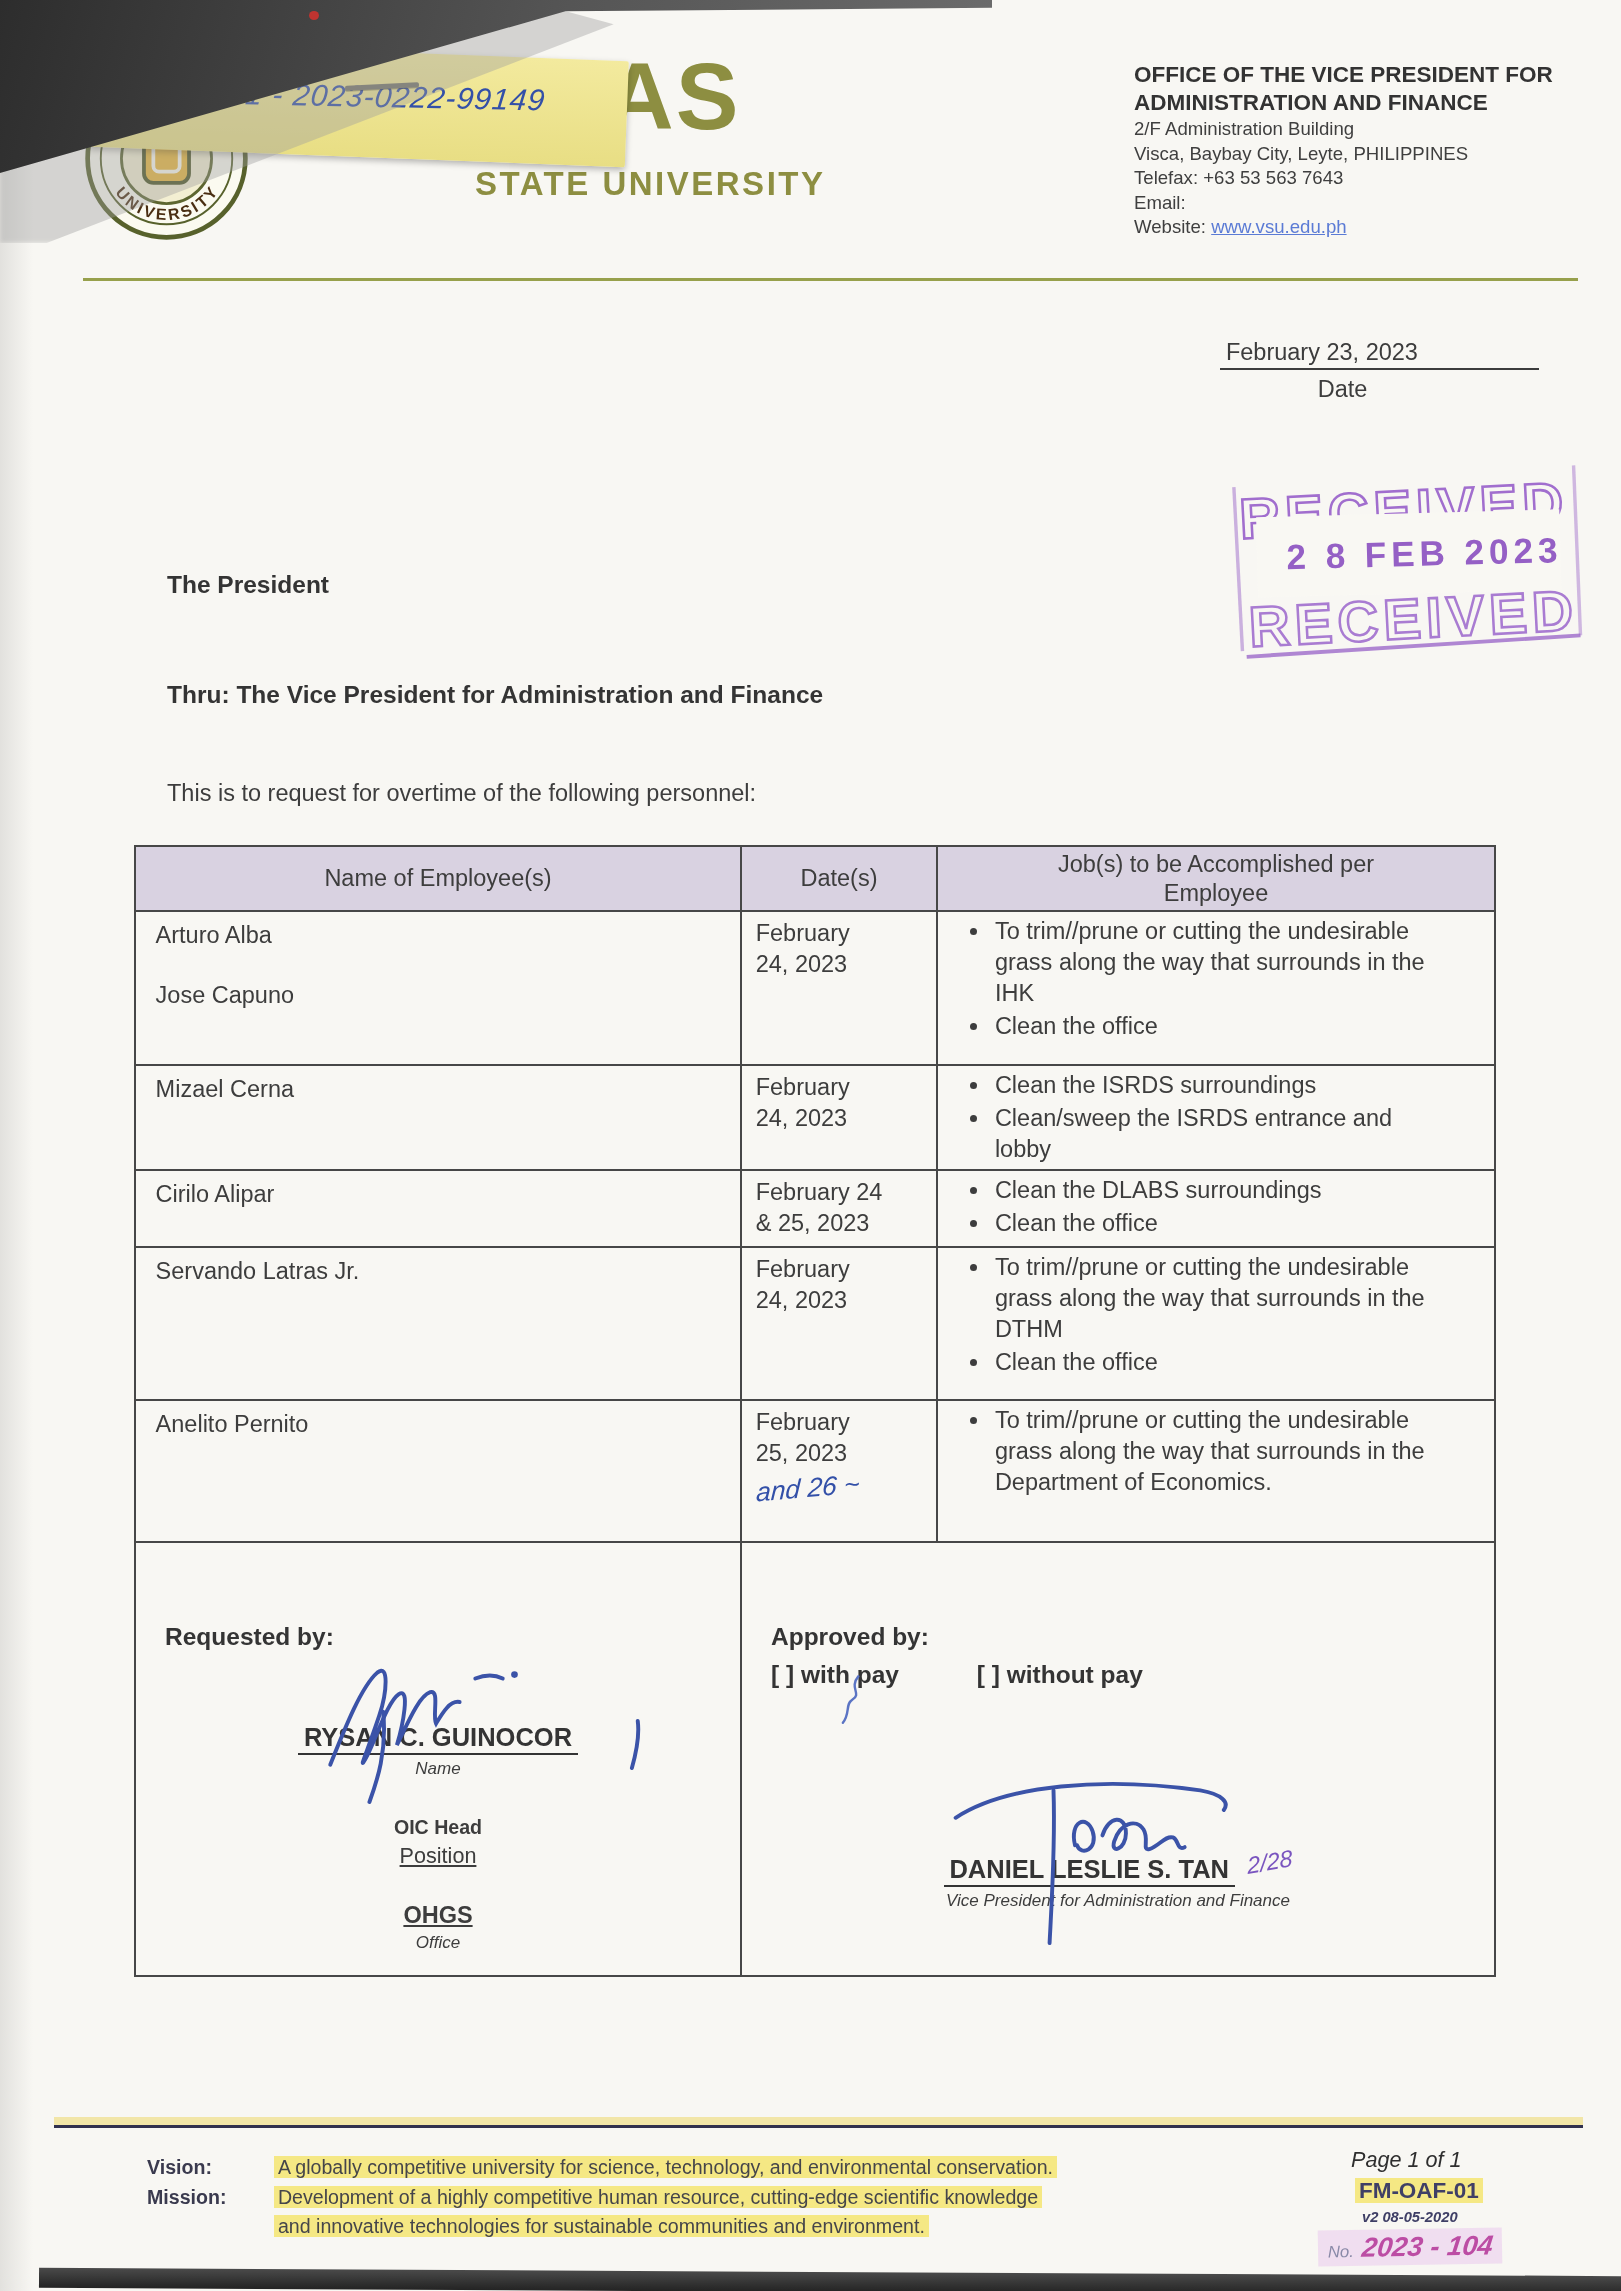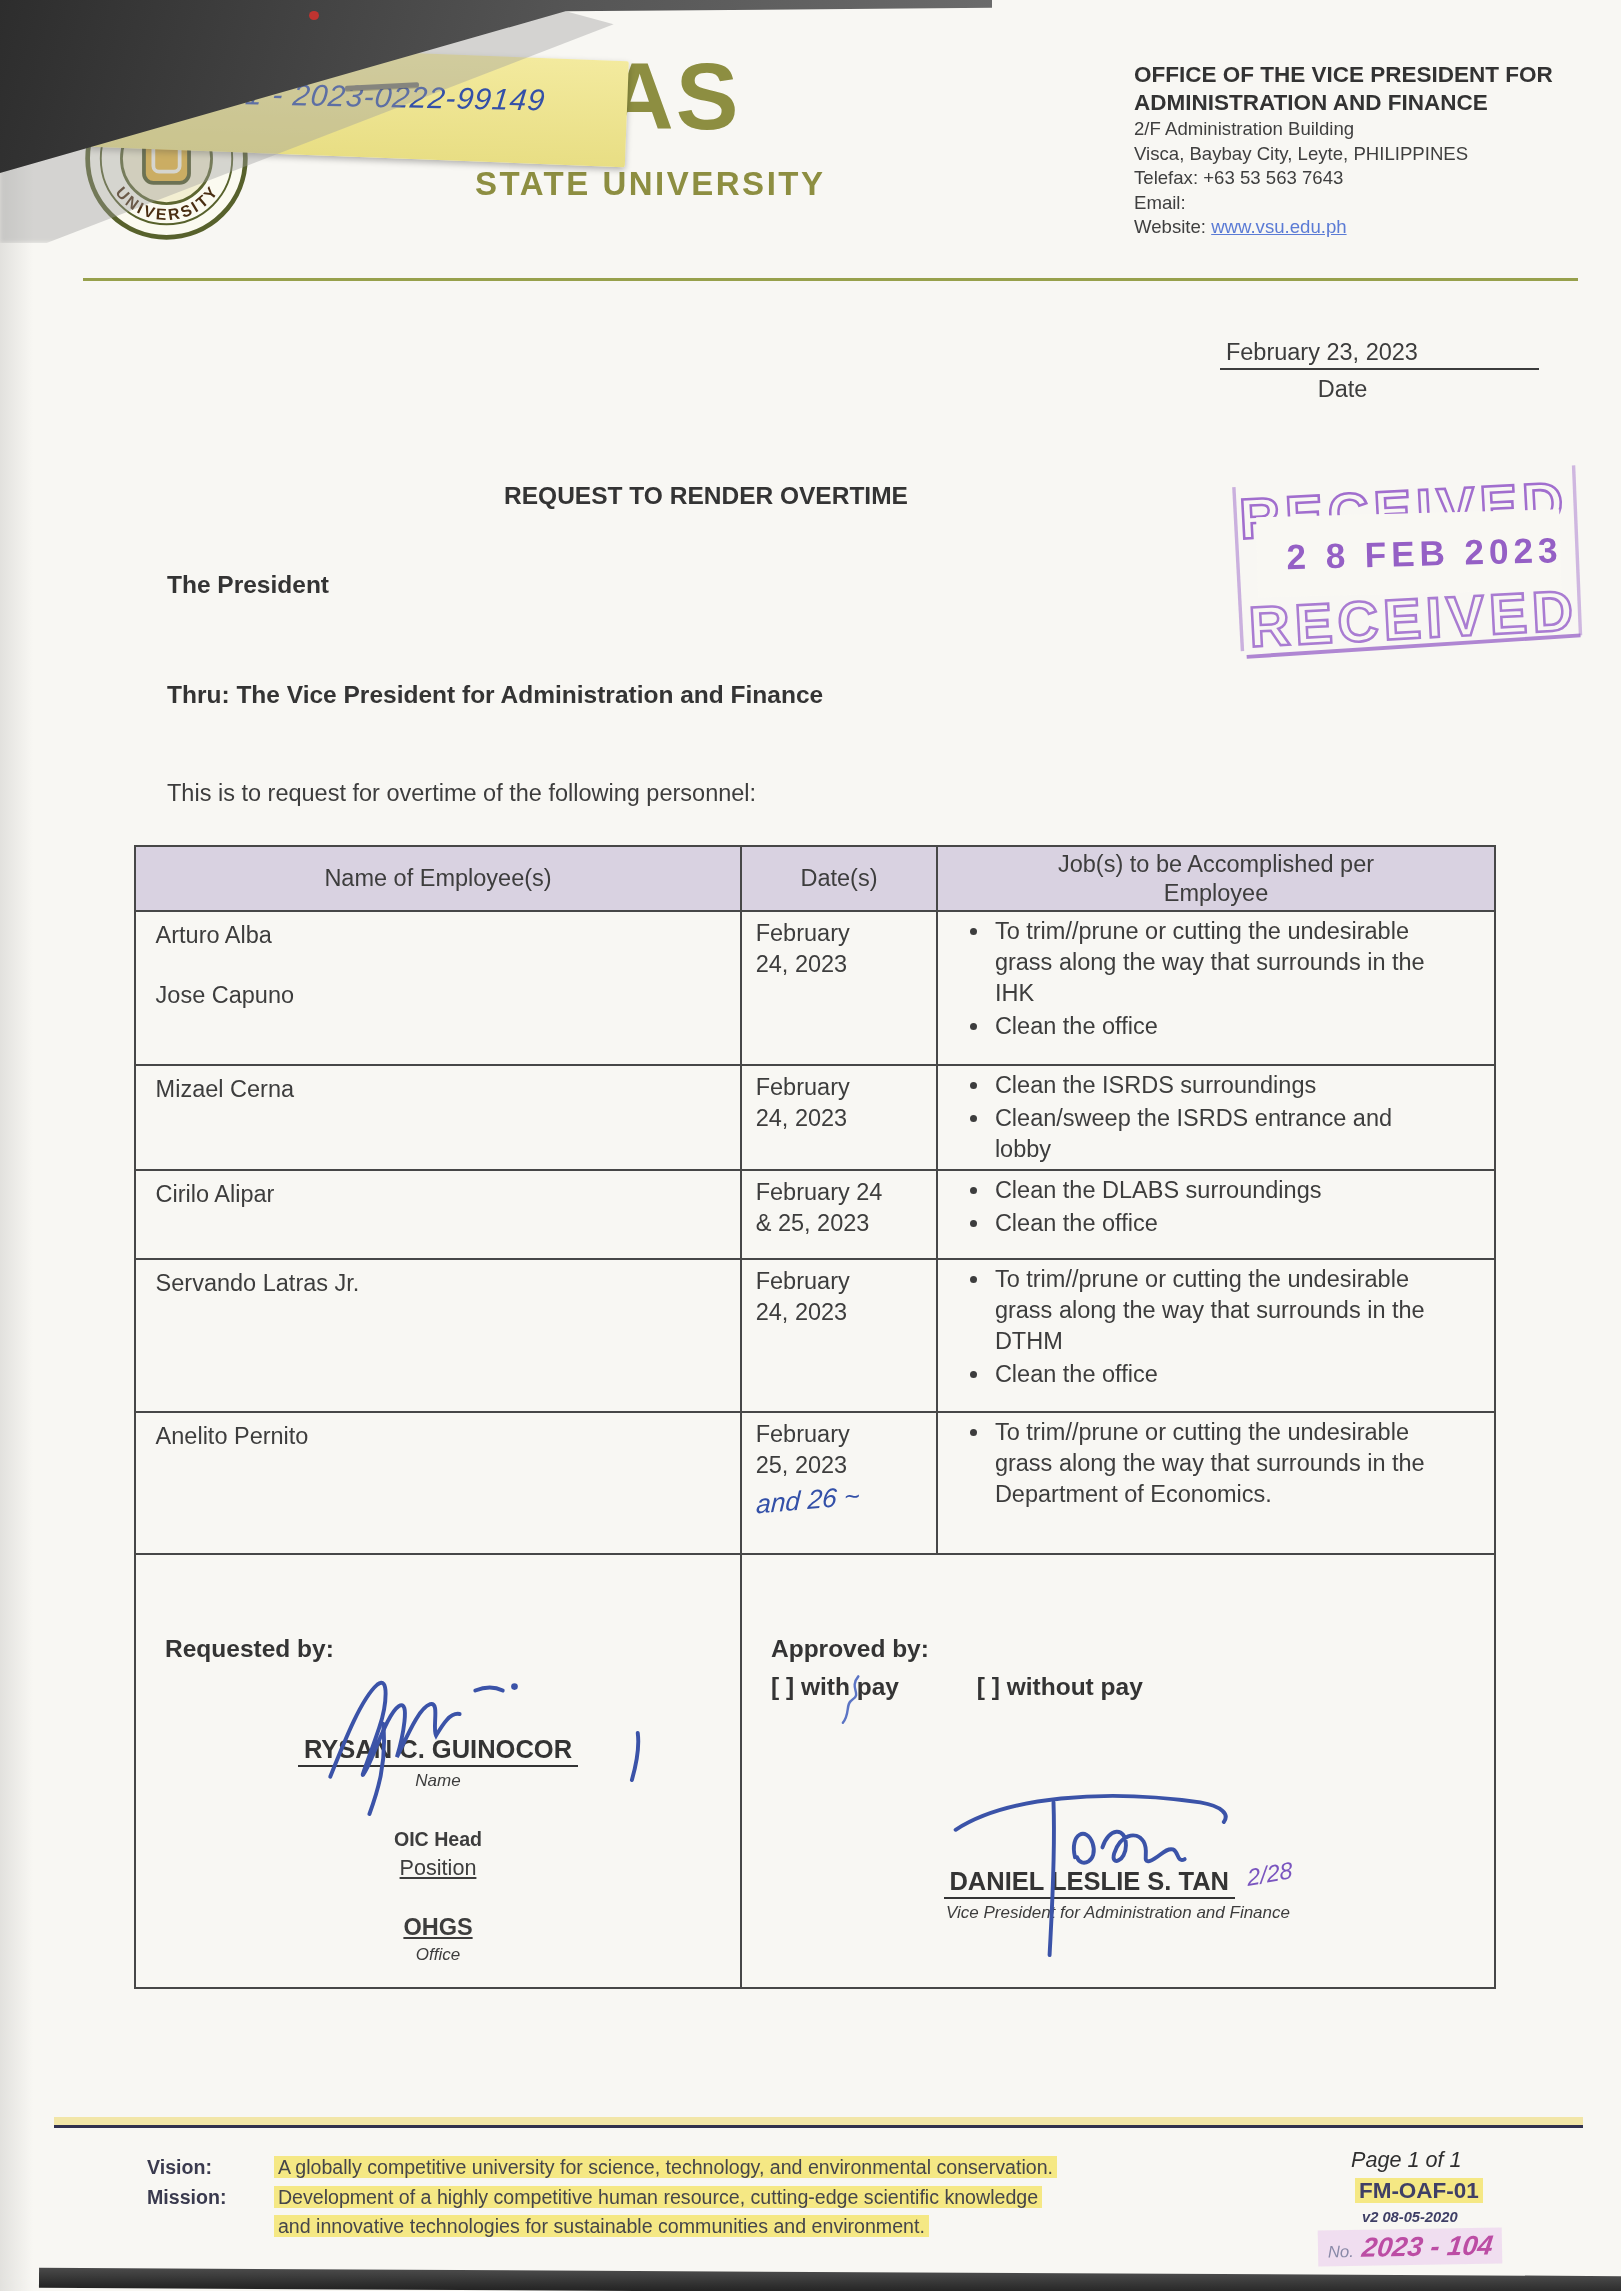--- a/index.html
+++ b/index.html
@@ -52,21 +52,21 @@
   .thru{position:absolute;left:167px;top:681px;font-size:24.5px;font-weight:700;color:#343434;}
   .intro{position:absolute;left:167px;top:780px;font-size:23.5px;color:#3d3d3d;}
   
   .ot-table{position:absolute;left:134px;top:845px;width:1359px;border-collapse:collapse;
         table-layout:fixed;font-size:23.5px;color:#3d3d3d;}
   .ot-table th,.ot-table td{border:2px solid #474747;vertical-align:top;}
   .ot-table thead th{height:61px;background:#d9d2e1;font-weight:400;text-align:center;
         vertical-align:middle;line-height:29px;}
   .hdr3{display:inline-block;max-width:412px;}
   .ot-rows tr:nth-child(1){height:154px}.ot-rows tr:nth-child(2){height:96px}
-  .ot-rows tr:nth-child(3){height:89px}.ot-rows tr:nth-child(4){height:153px}
+  .ot-rows tr:nth-child(3){height:77px}.ot-rows tr:nth-child(4){height:153px}
   .ot-rows tr:nth-child(5){height:142px}.ot-rows tr:nth-child(6){height:167px}
   .names-cell{padding:7.8px 11.8px 0 19.6px;}
   .emp-name{line-height:31px;}
   .emp-name + .emp-name{margin-top:29px;}
   .date-cell{padding:5.9px 3.9px 0 13.7px;line-height:31px;}
   .jobs-cell{padding:3.9px 5.9px 2px 0;}
   .jobs-list{margin:0;padding-left:53px;list-style:disc outside;}
   .jobs-list li{max-width:436px;line-height:31px;padding-left:3.9px;margin-bottom:2px;}
   .hand-note{color:#3350a8;font-style:italic;font-size:26.5px;margin-top:3.9px;
         transform:rotate(-5deg) skewX(-8deg);width:max-content;}
@@ -157,21 +157,20 @@
       <text class="stamp-word" x="10" y="95">RECEIVED</text>
       <text class="stamp-word" x="14" y="206" opacity=".9">RECEIVED</text>
       <g transform="rotate(1.5 180 118)">
         <rect x="26" y="78" width="310" height="82" fill="#faf9f4"></rect>
         <text class="stamp-date" x="56" y="132">2 8 FEB 2023</text>
       </g>
       <path d="M10,216 L352,212" stroke="#955ec5" stroke-width="4" fill="none" opacity=".8"></path>
     </g>
   </svg>
 
-  <div class="doc-title">REQUEST TO RENDER OVERTIME</div>
   <div class="addressee">The President</div>
   <div class="thru">Thru: The Vice President for Administration and Finance</div>
   <div class="intro">This is to request for overtime of the following personnel:</div>
 
   <table class="ot-table">
     <colgroup>
         <col style="width:606px">
         <col style="width:196px">
         <col style="width:558px">
       </colgroup>

